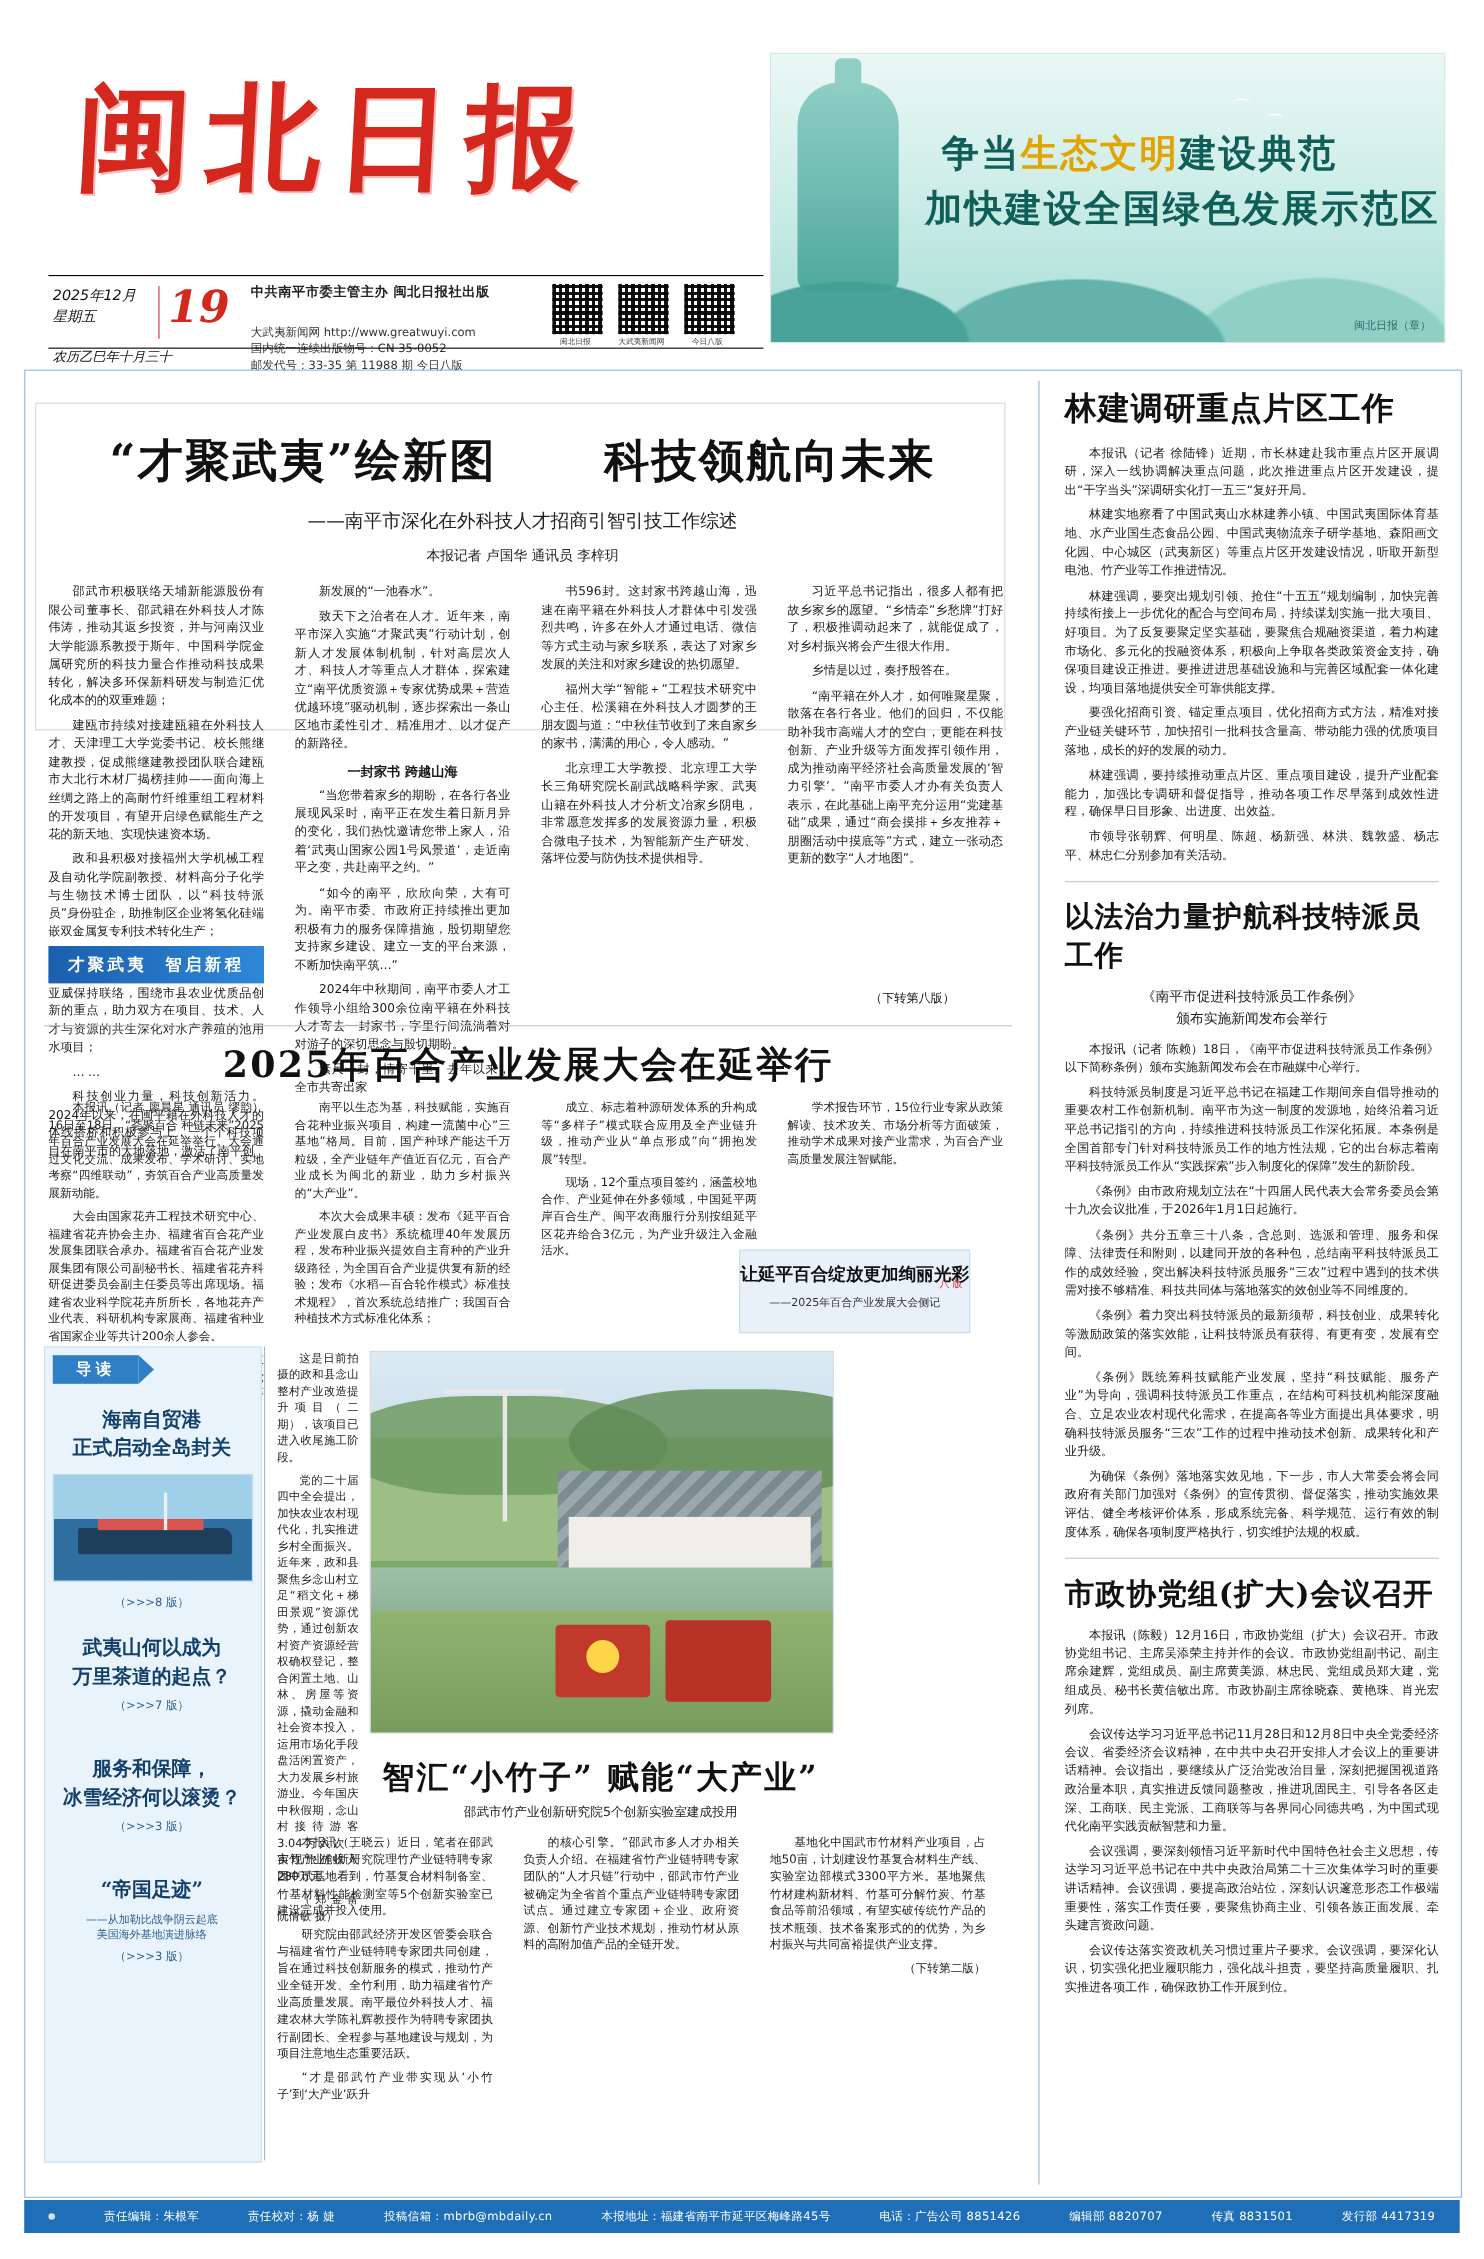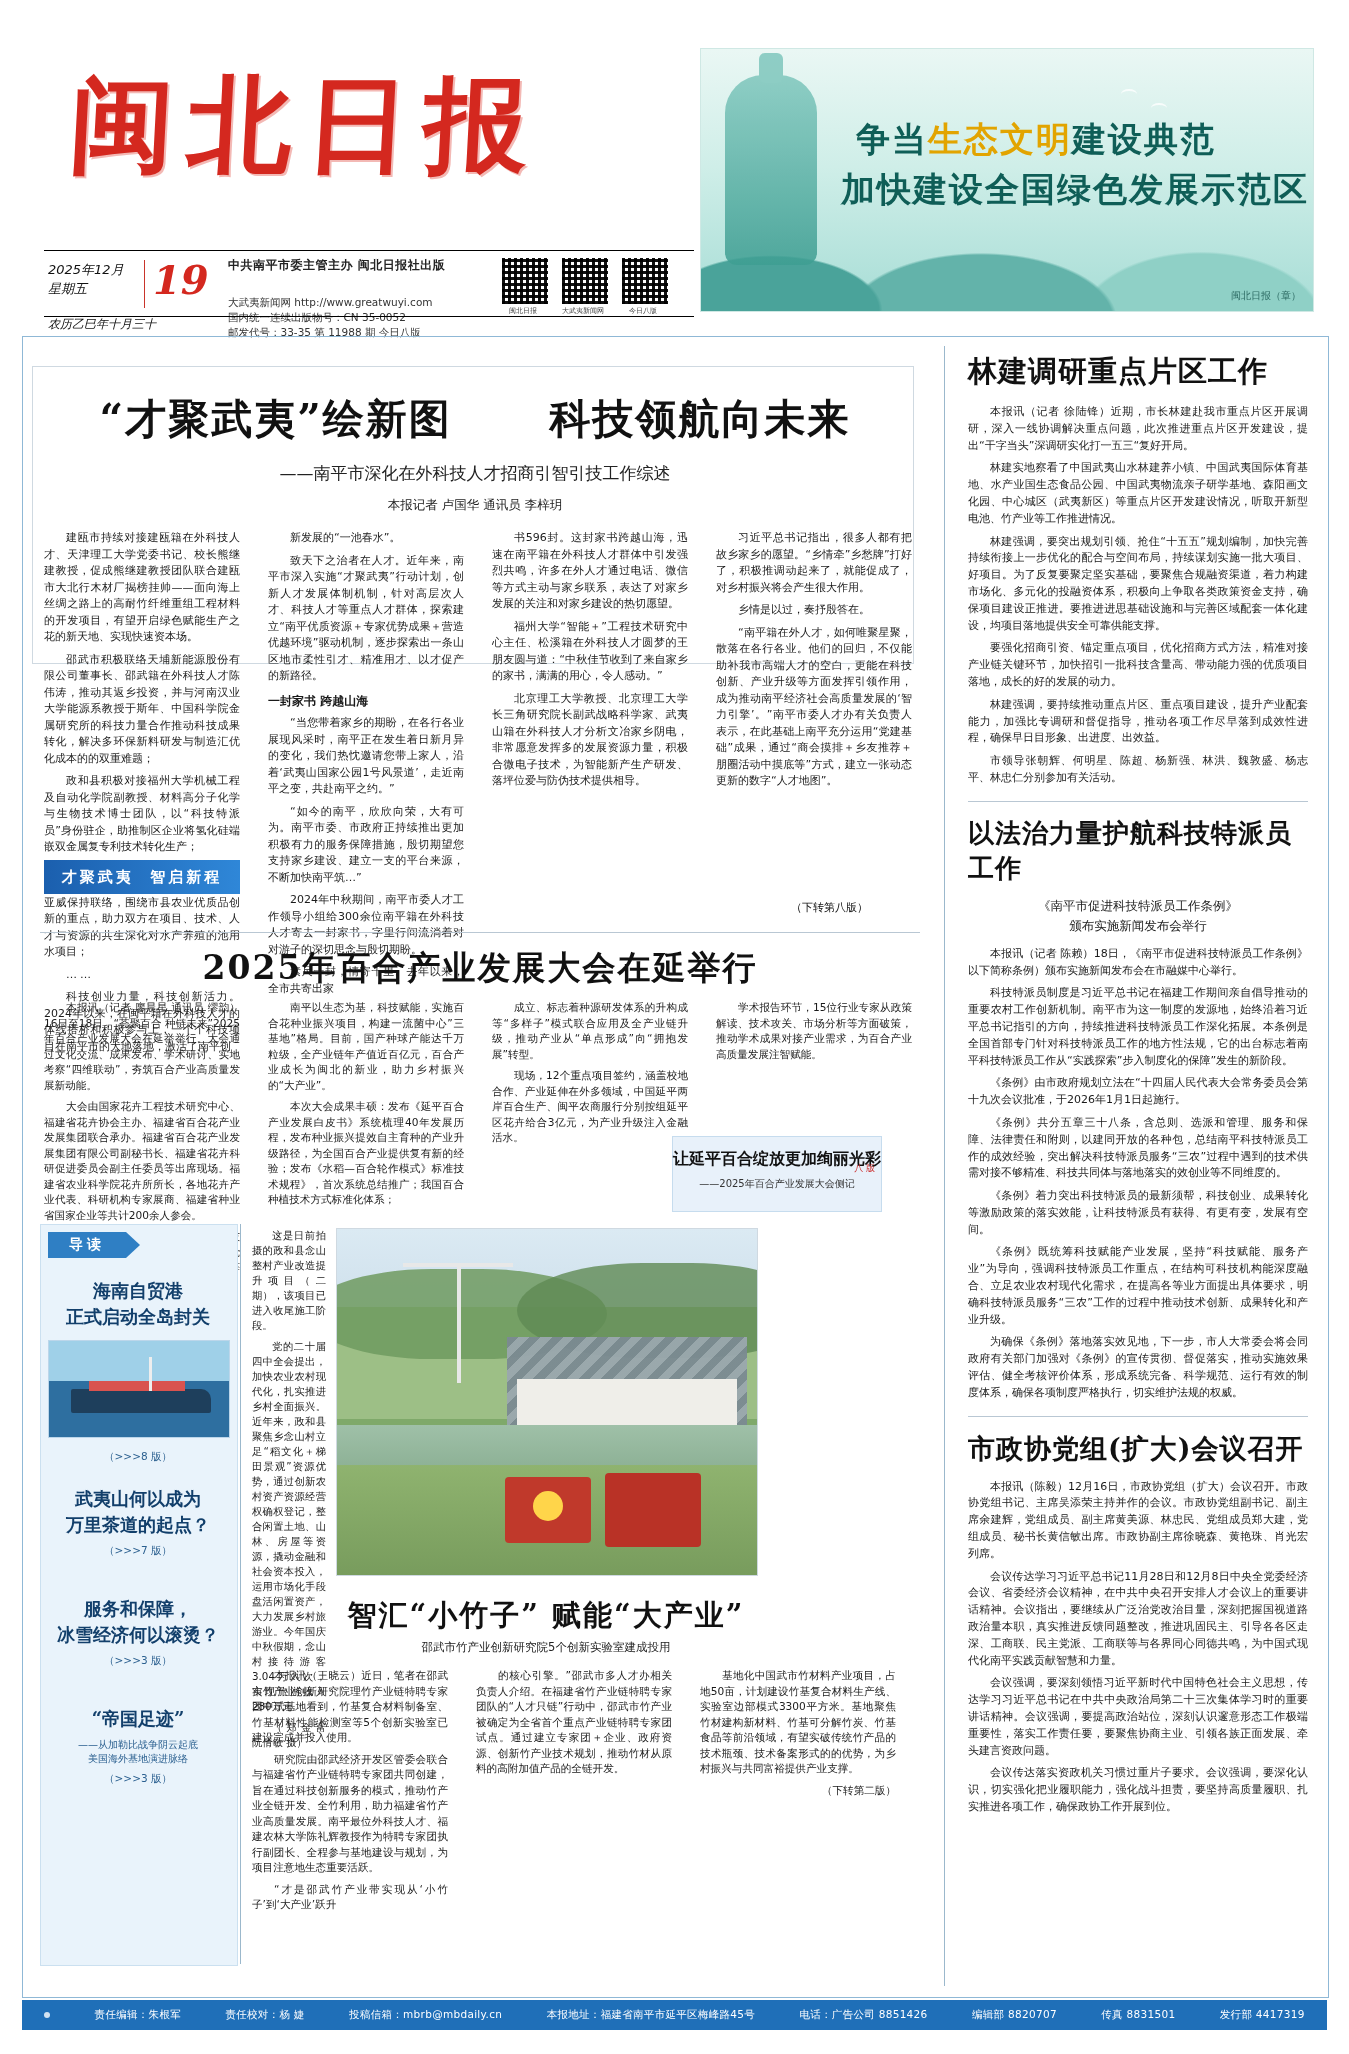--- a/index.html
+++ b/index.html
@@ -79,21 +79,21 @@
     font-family:"DejaVu Serif","Liberation Serif",serif;
     font-size:41px;font-weight:bold;color:#111;letter-spacing:2px;
   }
   .lead-sub{position:absolute;left:60px;top:462px;width:830px;text-align:center;font-size:17px;color:#222;}
   .lead-byline{position:absolute;left:60px;top:497px;width:830px;text-align:center;font-size:12.5px;color:#222;}
 
   .cols{position:absolute;left:44px;top:530px;width:868px;}
   .col{position:absolute;top:0;width:196px;font-size:11px;line-height:16.5px;color:#1a1a1a;text-align:justify;}
   .c1{left:0;}.c2{left:224px;}.c3{left:448px;}.c4{left:672px;}
   .col p{margin:0 0 6px 0;text-indent:22px;}
-  .col .sect{font-weight:bold;text-indent:0;margin:8px 0 6px;font-size:12px;}
+  .col .sect{font-weight:bold;text-indent:0;text-align:center;margin:8px 0 6px;font-size:12px;}
   .col .dots{text-indent:22px;letter-spacing:3px;}
 
   .badge-banner{
     position:absolute;left:44px;top:860px;width:196px;height:34px;
     background:linear-gradient(90deg,#1b5fae,#2f87d8);
     color:#fff;font-size:15px;font-weight:bold;letter-spacing:3px;
     display:flex;align-items:center;justify-content:center;
     font-family:"DejaVu Serif",serif;
   }
   .jump{position:absolute;left:672px;top:900px;width:196px;text-align:right;font-size:11px;color:#111;}
@@ -226,22 +226,22 @@
 
   <div class="lead-box"></div>
   <div class="lead-title">
     <span>“才聚武夷”绘新图</span>&nbsp;&nbsp;&nbsp;&nbsp;&nbsp;&nbsp;<span>科技领航向未来</span>
   </div>
   <div class="lead-sub">——南平市深化在外科技人才招商引智引技工作综述</div>
   <div class="lead-byline">本报记者 卢国华 通讯员 李梓玥</div>
 
   <div class="cols">
     <div class="col c1">
+      <p>邵武市积极联络天埔新能源股份有限公司董事长、邵武籍在外科技人才陈伟涛，推动其返乡投资，并与河南汉业大学能源系教授于斯年、中国科学院金属研究所的科技力量合作推动科技成果转化，解决多环保新料研发与制造汇优化成本的的双重难题；</p>
       <p>建瓯市持续对接建瓯籍在外科技人才、天津理工大学党委书记、校长熊继建教授，促成熊继建教授团队联合建瓯市大北行木材厂揭榜挂帅——面向海上丝绸之路上的高耐竹纤维重组工程材料的开发项目，有望开启绿色赋能生产之花的新天地、实现快速资本场。</p>
-      <p>邵武市积极联络天埔新能源股份有限公司董事长、邵武籍在外科技人才陈伟涛，推动其返乡投资，并与河南汉业大学能源系教授于斯年、中国科学院金属研究所的科技力量合作推动科技成果转化，解决多环保新料研发与制造汇优化成本的的双重难题；</p>
       <p>政和县积极对接福州大学机械工程及自动化学院副教授、材料高分子化学与生物技术博士团队，以“科技特派员”身份驻企，助推制区企业将氢化硅端嵌双金属复专利技术转化生产；</p>
       <p>顺昌县与国家花开工程技术中心工程学院副教授、顺昌籍在外科技人才杨亚威保持联络，围绕市县农业优质品创新的重点，助力双方在项目、技术、人才与资源的共生深化对水产养殖的池用水项目；</p>
       <p class="dots">……</p>
       <p>科技创业力量，科技创新活力。2024年以来，在闽平籍在外科技人才的体线搭桥和积极参与上，一个个科技项目在南平市的大地落地，激活了南平创</p>
     </div>
     <div class="col c2">
       <p>新发展的“一池春水”。</p>
       <p>致天下之治者在人才。近年来，南平市深入实施“才聚武夷”行动计划，创新人才发展体制机制，针对高层次人才、科技人才等重点人才群体，探索建立“南平优质资源＋专家优势成果＋营造优越环境”驱动机制，逐步探索出一条山区地市柔性引才、精准用才、以才促产的新路径。</p>
       <p class="sect">一封家书  跨越山海</p>
       <p>“当您带着家乡的期盼，在各行各业展现风采时，南平正在发生着日新月异的变化，我们热忱邀请您带上家人，沿着‘武夷山国家公园1号风景道’，走近南平之变，共赴南平之约。”</p>

